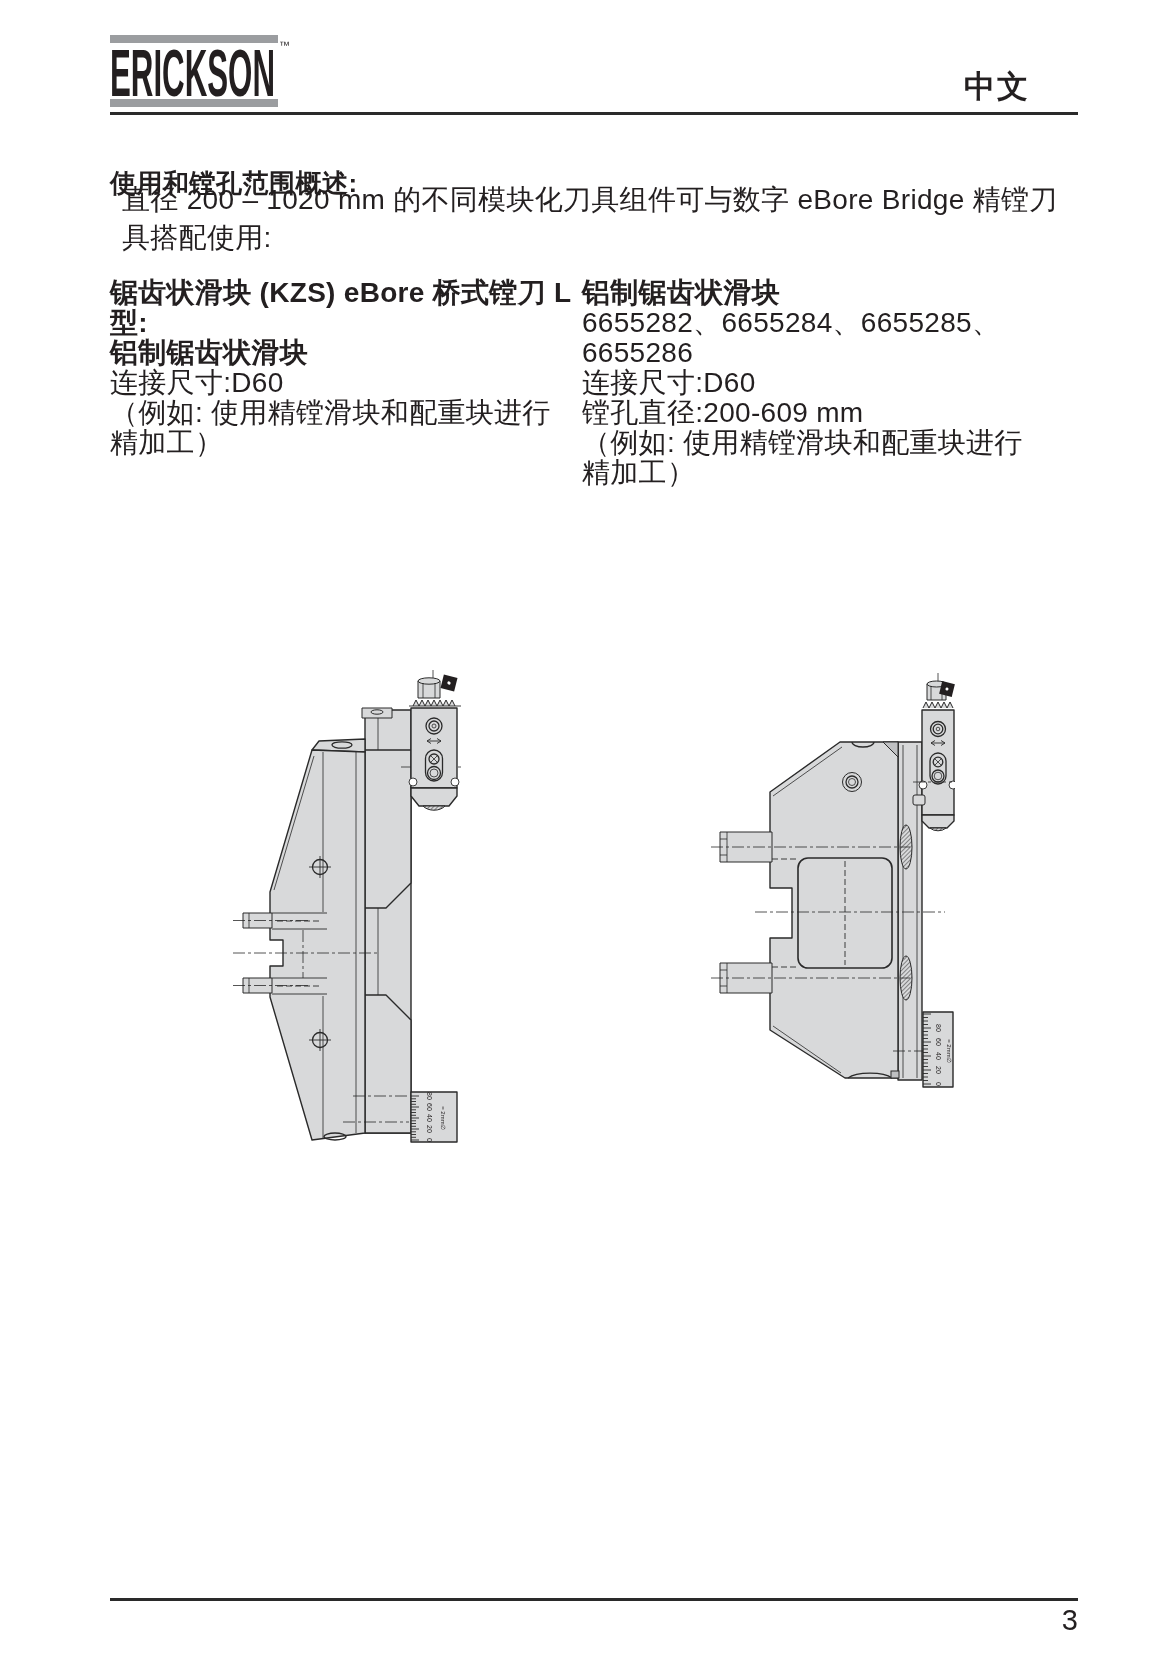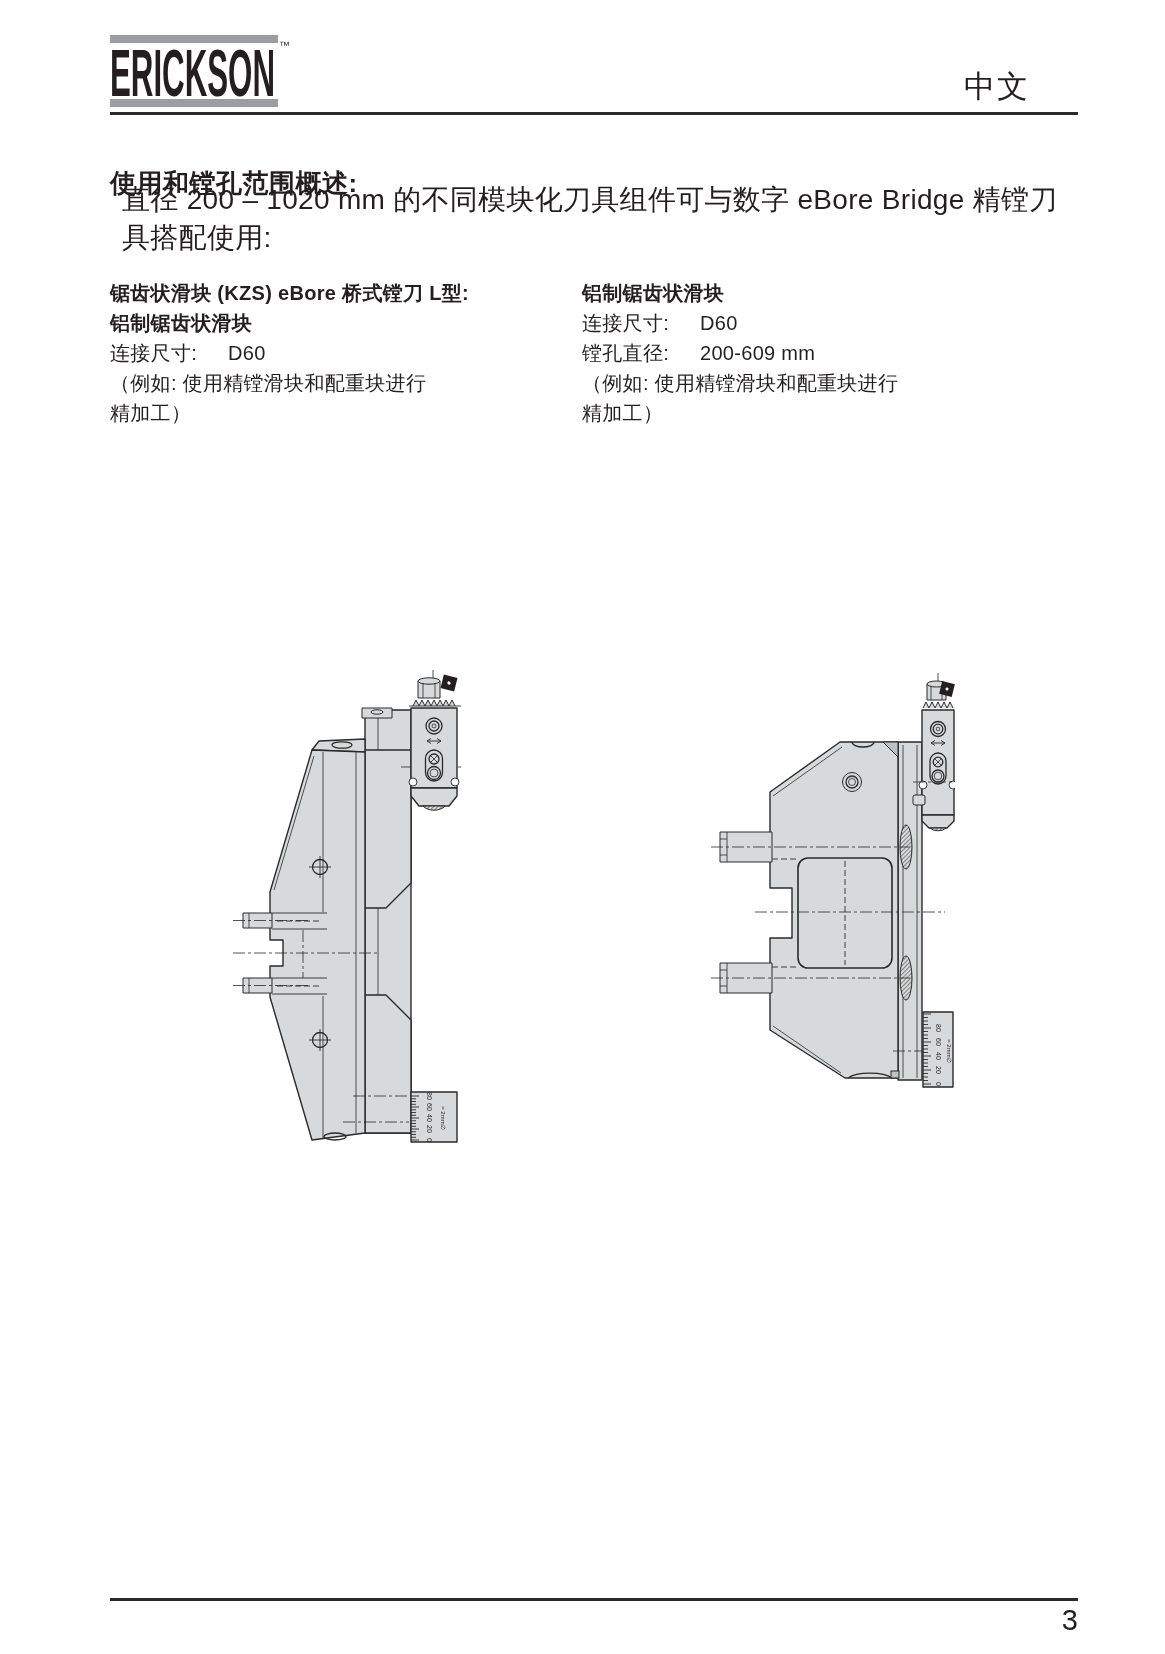--- a/index.html
+++ b/index.html
@@ -10,24 +10,24 @@
     --draw-fill:#d8d9da;
   }
   html,body{margin:0;padding:0;background:#ffffff;}
   .page{
     position:relative;width:1165px;height:1654px;background:#fff;
     font-family:"Liberation Sans","DejaVu Sans",sans-serif;color:var(--ink);
     overflow:hidden;
   }
   .abs{position:absolute;}
   .rule{background:var(--rule);height:3px;}
-  .lang{font-size:31px;letter-spacing:2px;text-align:right;}
+  .lang{font-size:31px;letter-spacing:2px;text-align:right;font-weight:bold;}
   .heading{font-size:26px;font-weight:700;letter-spacing:.5px;margin-top:28px;}
   .body-text{font-size:28px;letter-spacing:.3px;margin-left:12px;}
-  .col{font-size:20px;line-height:30px;letter-spacing:.3px;}
+  .col{font-size:28px;line-height:30px;letter-spacing:.3px;}
   .col .title{font-weight:700;}
   .spec-label{display:inline-block;min-width:118px;}
   .pagenum{font-size:29px;text-align:right;}
   
   .fig .f{fill:var(--draw-fill);stroke:var(--draw-line);stroke-width:1.4;stroke-linejoin:round;}
   .fig .f2{fill:var(--draw-fill);stroke:var(--draw-line);stroke-width:1;stroke-linejoin:round;}
   .fig .nf{fill:none;stroke:var(--draw-line);stroke-width:1.3;}
   .fig .tn{fill:none;stroke:var(--draw-line);stroke-width:.8;}
   .fig .tk{fill:none;stroke:var(--draw-line);stroke-width:.9;}
   .fig .cl{fill:none;stroke:var(--draw-line);stroke-width:.8;stroke-dasharray:12 3 3 3;}
@@ -62,20 +62,21 @@
     <div class="title">铝制锯齿状滑块</div>
     <div>
       <span class="spec-label">连接尺寸:</span><span>D60</span>
     </div>
     <div>（例如:  使用精镗滑块和配重块进行</div>
     <div>精加工）</div>
   </div>
 
   <div class="abs col" style="left:582px;top:278px;width:500px">
     <div class="title">铝制锯齿状滑块</div>
+    <div>6655282、6655284、6655285、6655286</div>
     <div>
       <span class="spec-label">连接尺寸:</span><span>D60</span>
     </div>
     <div>
       <span class="spec-label">镗孔直径:</span><span>200-609 mm</span>
     </div>
     <div>（例如:  使用精镗滑块和配重块进行</div>
     <div>精加工）</div>
   </div>
 

